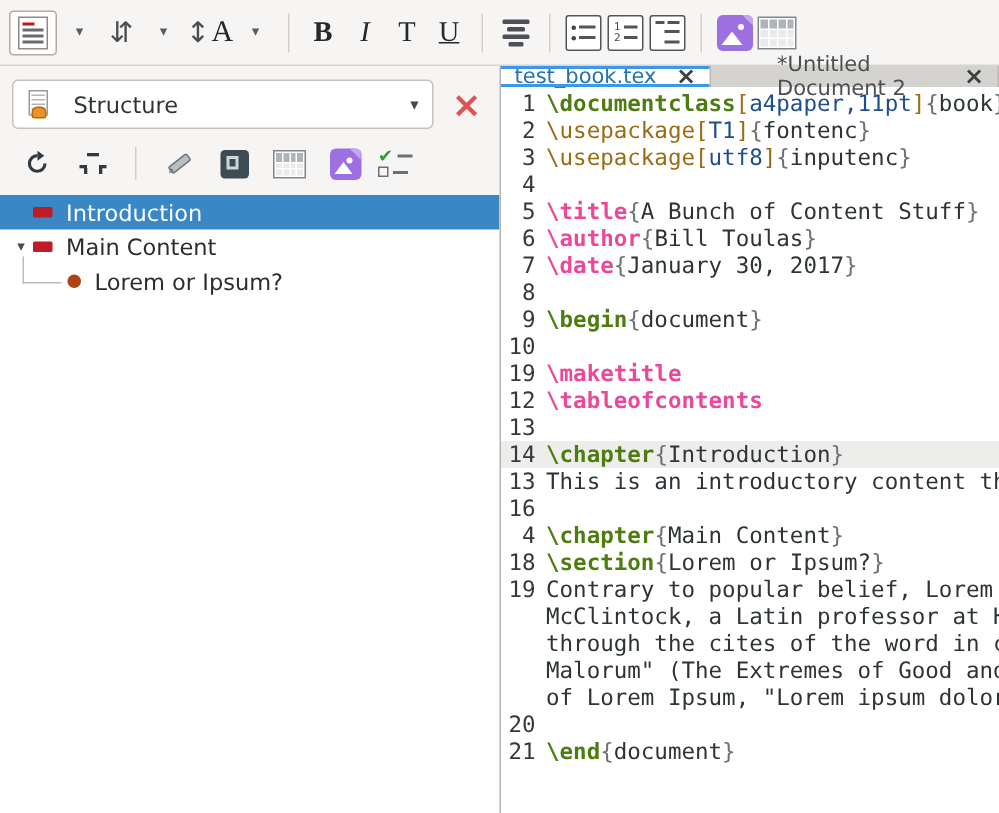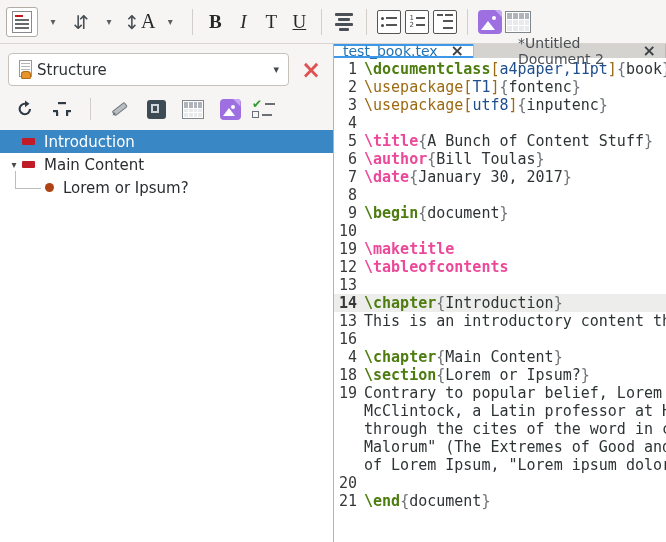--- a/index.html
+++ b/index.html
@@ -50,21 +50,21 @@
   .icon-table i.h{background:#aeb4ba;}
 
   
   .main{display:flex;height:498px;}
   .sidebar{width:333px;background:#f6f5f4;display:flex;flex-direction:column;}
   .editor-area{flex:1;display:flex;flex-direction:column;border-left:1px solid #b6b2ad;min-width:0;}
 
   
   .panel-head{display:flex;align-items:center;padding:9px 8px 6px 8px;gap:8px;}
   .combo{flex:1;height:33px;background:#fff;border:1px solid #c6c1bb;border-radius:4px;
-    display:flex;align-items:center;padding:0 9px;gap:2px;}
+    display:flex;align-items:center;padding:0 9px;gap:14px;}
   .combo-label{font-size:15px;color:#2e3436;flex:1;}
   .combo-arrow{font-size:11px;color:#43484d;}
   .cicon{position:relative;width:17px;height:19px;}
   .cicon .pg{position:absolute;left:1px;top:0;width:13px;height:17px;background:#fff;border:1px solid #9a9a9a;}
   .cicon .pg i{display:block;height:1px;background:#b5b5b5;margin:2px 1px 0 1px;}
   .cicon .hand{position:absolute;left:3px;bottom:0;width:10px;height:8px;background:#e8942d;
     border-radius:4px 4px 2px 2px;box-shadow:0 0 0 1px #b06a10 inset;}
   .close-x{width:28px;text-align:center;font-size:24px;font-weight:bold;color:#e05252;line-height:24px;}
 
   
@@ -102,21 +102,21 @@
   .tab.active::before{top:0;}
   .tab.active::after{bottom:0;}
   .tab-close{font-size:16px;font-weight:bold;color:#3c4043;line-height:14px;}
 
   
   .editor{flex:1;background:#fff;overflow:hidden;
     font-family:"DejaVu Sans Mono","Liberation Mono",monospace;font-size:15px;line-height:18px;
     padding-top:2px;}
   .code-row{display:flex;height:18px;white-space:pre;}
   .code-row.current{background:#ededeb;}
-  .code-row.current .ln{font-weight:bold;}
+  .code-row.current .ln{font-weight:normal;}
   .ln{width:23px;flex:none;text-align:right;margin-right:7px;color:#36383a;}
   .lc{flex:1;min-width:0;}
   .tk-cmd{color:#4d7c0f;font-weight:bold;}
   .tk-pkg{color:#9c6a12;}
   .tk-grn{color:#ec4899;font-weight:bold;text-align:center;}
   .tk-brk{color:#9c6a12;}
   .tk-opt{color:#1e4e8c;}
   .tk-brace{color:#6e7276;}
   .tk-txt{color:#2e3436;}
 </style>

